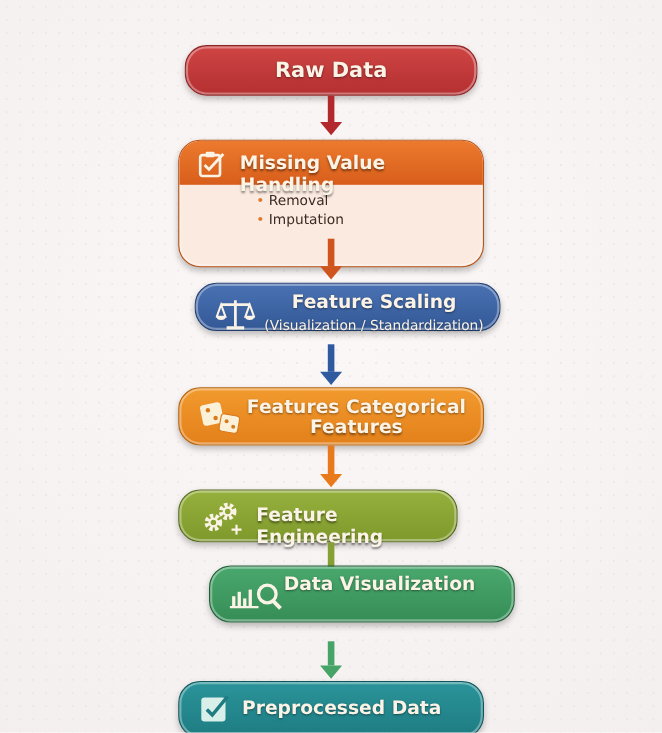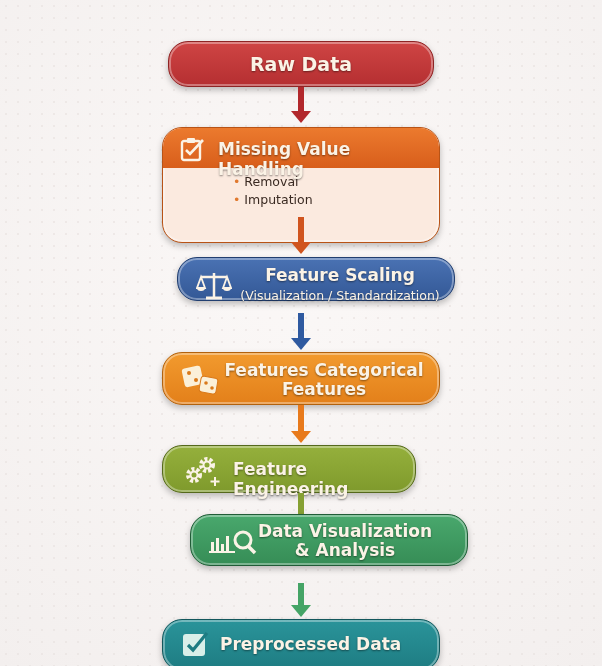--- a/index.html
+++ b/index.html
@@ -108,21 +108,20 @@
     <path d="M2 24 h26" stroke="#fbf3e6" stroke-width="2"></path>
     <rect x="4" y="14" width="3" height="9" fill="#fbf3e6"></rect>
       <rect x="9" y="10" width="3" height="13" fill="#fbf3e6"></rect>
     <rect x="14" y="16" width="3" height="7" fill="#fbf3e6"></rect>
       <rect x="19" y="8" width="3" height="15" fill="#fbf3e6"></rect>
     <circle cx="36" cy="12" r="8" fill="none" stroke="#fbf3e6" stroke-width="3"></circle>
     <path d="M41 18 l7 7" stroke="#fbf3e6" stroke-width="3.5"></path>
   </svg>
   <div style="position:absolute;left:58px;right:26px;top:7px;text-align:center;line-height:19px;">
     <div class="title">Data Visualization</div>
-    <div class="title">&amp; Analysis</div>
   </div>
 </div>
 <div class="arrow" style="top:583px;">
   <div class="shaft" style="height:22px;background:#45a466;"></div>
   <div class="head" style="border-top:12px solid #45a466;"></div>
 </div>
 
 <div class="box" style="left:162px;top:619px;width:278px;height:52px;background:linear-gradient(#2a949a,#1e7c82);border:1px solid #13575c;">
   <svg class="icon" style="left:18px;top:10px;" width="30" height="28" viewBox="0 0 30 28">
     <rect x="2" y="4" width="22" height="22" rx="3" fill="#d9efe9"></rect>

